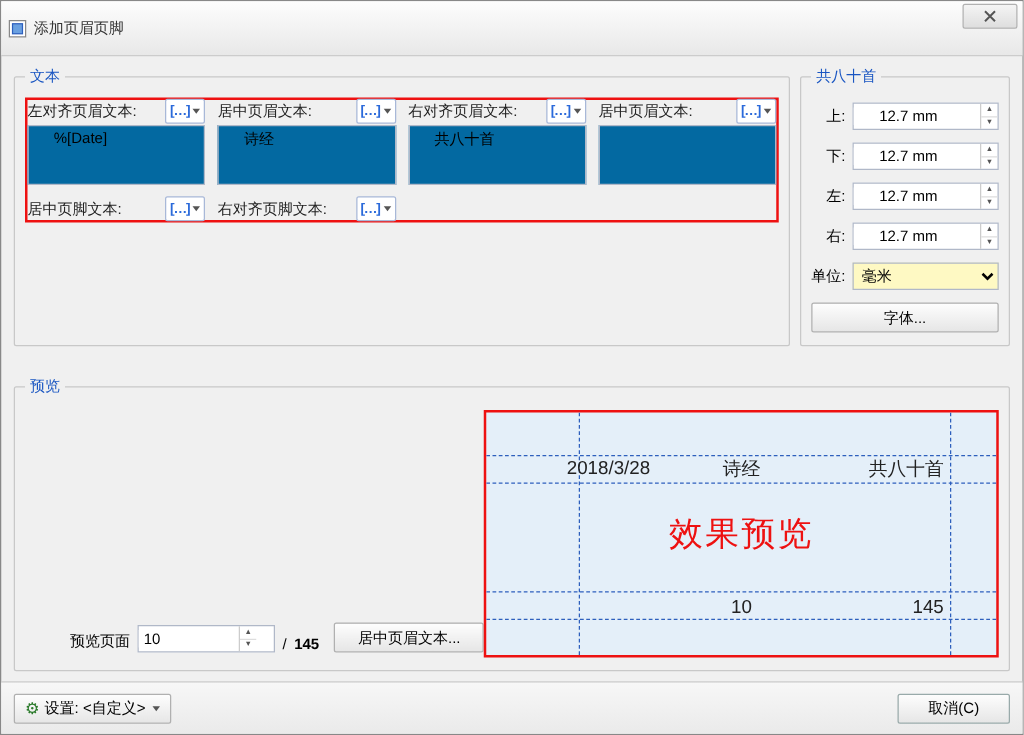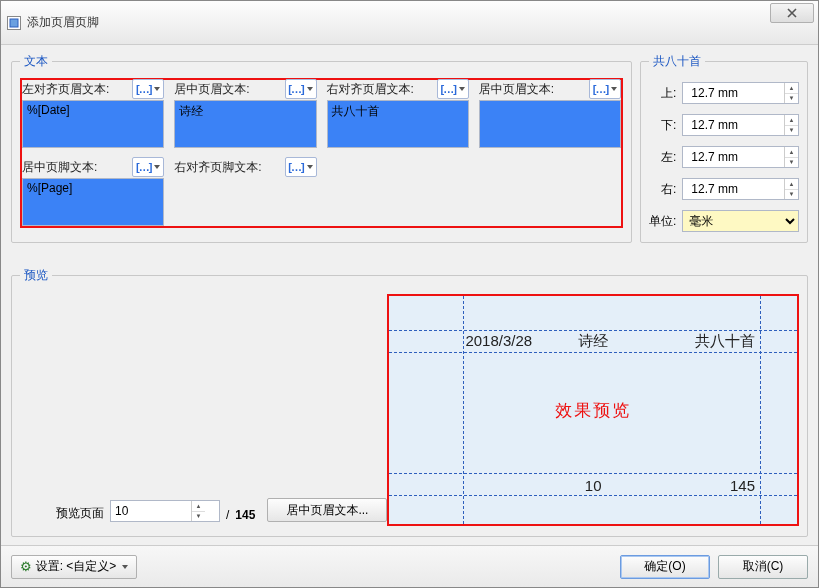--- a/index.html
+++ b/index.html
@@ -110,40 +110,40 @@
       letter-spacing: -1px;
     }
     .insert-btn .chev {
       width: 0;height:0;border-left:3px solid transparent;border-right:3px solid transparent;border-top:4px solid #555;margin-left:2px;
     }
     .cell textarea {
       width: 100%;
       height: 48px;
       resize: none;
       border: 1px solid #b0b8c8;
-      background: #3b82f6;
-      padding: 2px 4px;
+      background: #0369a1;
+      padding: 2px 20px;
       font-family: inherit;
       font-size: 12px;
     }
     .appearance { width: 168px; }
     .appearance-grid {
       display: grid;
       grid-template-columns: auto 1fr;
       gap: 10px 4px;
       align-items: center;
       margin-top: 4px;
     }
     .appearance-grid .lbl { text-align: right; padding-right: 2px;}
     .num-input {
       display:flex;align-items:center;
       border:1px solid #b0b8c8;background:#fff;height:22px;
     }
     .num-input input {
-      flex:1;border:none;outline:none;padding:0 8px;font-size:12px;font-family:inherit;width: 60px;
+      flex:1;border:none;outline:none;padding:0 20px;font-size:12px;font-family:inherit;width: 60px;
     }
     .num-input .spinner {
       width:14px;height:20px;border-left:1px solid #ccc;display:flex;flex-direction:column;
     }
     .num-input .spinner div{flex:1;display:flex;align-items:center;justify-content:center;font-size:6px;color:#555;cursor:pointer;}
     .num-input .spinner div:first-child{border-bottom:1px solid #ddd;}
     select.unit {
       height:22px;border:1px solid #b0b8c8;background:#fef9c3;font-size:12px;font-family:inherit;padding:0 2px;
     }
     .font-btn {
@@ -188,21 +188,21 @@
       position:absolute;left:0;right:0;border-top:1px dashed #2d5fbd;
     }
     .pc-v {
       position:absolute;top:0;bottom:0;border-left:1px dashed #2d5fbd;
     }
     .pc-text {
       position:absolute;color:#222;font-size:15px;
     }
     .overlay {
       position:absolute;left:50%;top:50%;transform:translate(-50%,-50%);
-      color:#e11;font-size:17px;letter-spacing:2px;
+      color:#e11;font-size:27px;letter-spacing:2px;
     }
     .footer {
       height: 42px;
       border-top: 1px solid #ccc;
       background: linear-gradient(#f7f7f7,#eaeaea);
       display:flex;align-items:center;padding:0 10px;gap:8px;
     }
     .settings-btn {
       display:flex;align-items:center;gap:4px;
       height:24px;border:1px solid #b0b0b0;background:linear-gradient(#fdfdfd,#e6e6e6);border-radius:2px;padding:0 8px;cursor:pointer;font-size:12px;
@@ -285,21 +285,20 @@
           </div>
 
           <div class="cell">
             <div class="cell-top">
               <span class="cell-label">居中页脚文本:</span>
               <div class="insert-btn">
                     <span class="bracket">[…]</span>
                     <span class="chev"></span>
                   </div>
             </div>
-            <textarea style="">%[Page]</textarea>
           </div>
 
           <div class="cell">
             <div class="cell-top">
               <span class="cell-label">右对齐页脚文本:</span>
               <div class="insert-btn">
                     <span class="bracket">[…]</span>
                     <span class="chev"></span>
                   </div>
             </div>
@@ -341,20 +340,21 @@
             <div class="spinner">
                 <div>▲</div>
                 <div>▼</div>
               </div>
           </div>
           <span class="lbl">单位:</span>
           <select class="unit">
             <option>毫米</option>
           </select>
         </div>
+        <button class="font-btn">字体...</button>
       </fieldset>
     </div>
 
     <fieldset class="group preview-group">
       <legend>预览</legend>
       <div class="preview-bar">
         <span>预览页面</span>
         <div class="page-num">
           <input value="10" style="">
           <div class="spinner">
@@ -367,33 +367,32 @@
         <span class="spacer"></span>
         <button class="range-btn">居中页眉文本...</button>
       </div>
       <div class="preview-canvas">
         <div class="pc-v" style="left:74px"></div>
         <div class="pc-v" style="right:36px"></div>
         <div class="pc-h" style="top:34px"></div>
         <div class="pc-h" style="top:56px"></div>
         <div class="pc-h" style="bottom:50px"></div>
         <div class="pc-h" style="bottom:28px"></div>
-        <span class="pc-text" style="left:76px;top:36px">2018/3/28</span>
+        <span class="pc-text" style="left:64px;top:36px">2018/3/28</span>
         <span class="pc-text" style="left:50%;top:36px;transform:translateX(-50%)">诗经</span>
         <span class="pc-text" style="right:42px;top:36px">共八十首</span>
         <span class="pc-text" style="left:50%;bottom:30px;transform:translateX(-50%)">10</span>
         <span class="pc-text" style="right:42px;bottom:30px">145</span>
         <div class="overlay">效果预览</div>
       </div>
     </fieldset>
   </div>
 
   <div class="footer">
     <div class="settings-btn">
       <span class="gear">⚙</span>
       <span>设置: &lt;自定义&gt;</span>
       <span class="chev"></span>
     </div>
     <span class="spacer"></span>
-    <button class="main-btn ok">确定(O)</button>
     <button class="main-btn">取消(C)</button>
   </div>
 </div>
 
 </body></html>

